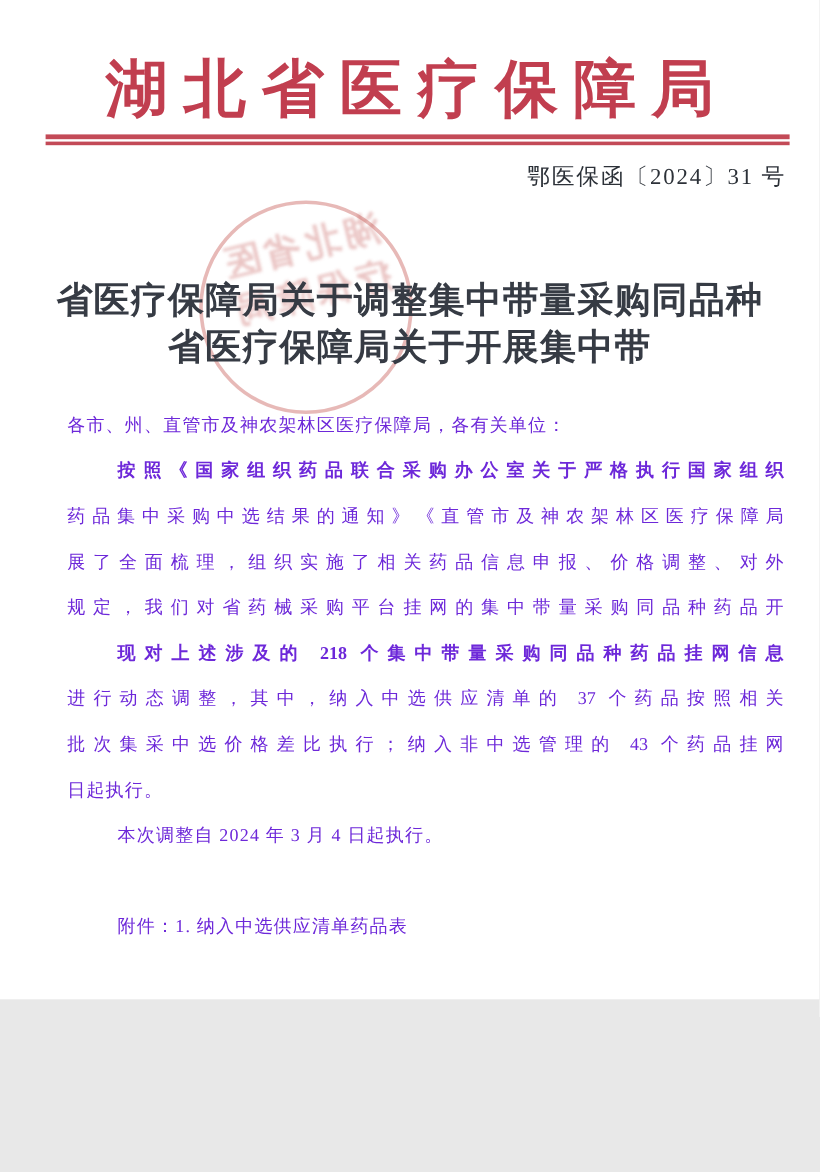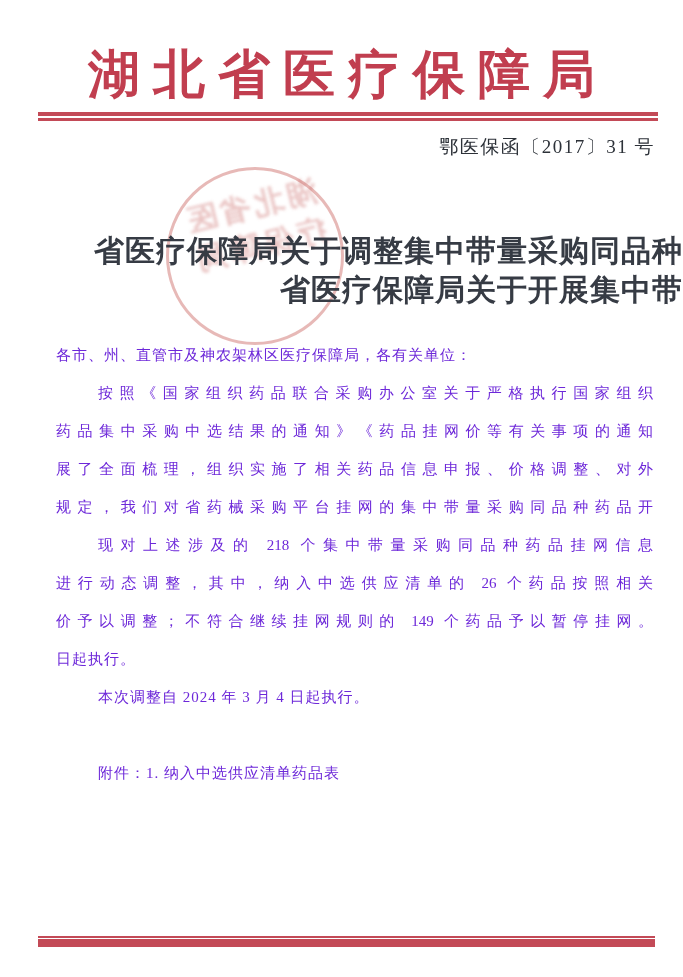--- a/index.html
+++ b/index.html
@@ -3,21 +3,21 @@
 <meta charset="utf-8">
 <style>
   html, body {
     margin: 0;
     padding: 0;
     background: #e8e8e8;
   }
   .page {
     position: relative;
     width: 683px;
-    height: 977px;
+    height: 833px;
     margin: 0 auto;
     background: #ffffff;
     overflow: hidden;
     font-family: "Liberation Serif", "DejaVu Serif", serif;
   }
 
   
   .agency-name {
     position: absolute;
     top: 40px;
@@ -79,21 +79,21 @@
     transform: scaleX(-1) rotate(14deg);
     filter: blur(1.4px);
   }
 
   
   .doc-title {
     position: absolute;
     top: 231px;
     left: 0;
     width: 100%;
-    text-align: right;
+    text-align: center;
     font-size: 30px;
     font-weight: bold;
     line-height: 39px;
     letter-spacing: 1px;
     color: #363b44;
     z-index: 2;
     margin: 0;
   }
 
   
@@ -113,21 +113,21 @@
     white-space: nowrap;
   }
   .body-line.fill {
     white-space: normal;
     text-align: justify;
     text-align-last: justify;
     text-justify: inter-character;
     letter-spacing: 0;
   }
   .body-line.indent { padding-left: 42px; }
-  .body-line.fill.indent { padding-left: 42px; }
+  .body-line.fill.indent { padding-left: 42px; font-weight: bold; }
 
   
   .footer-rule {
     position: absolute;
     top: 936px;
     left: 38px;
     width: 617px;
     height: 1px;
     border-top: 2px solid #c34a57;
     border-bottom: 8px solid #c34a57;
@@ -136,40 +136,40 @@
 </style>
 </head>
 <body>
 
 <div class="page">
 
   <div class="agency-name">湖北省医疗保障局</div>
 
   <div class="header-rule"></div>
 
-  <div class="doc-number">鄂医保函〔2017〕31 号</div>
+  <div class="doc-number">鄂医保函〔2024〕31 号</div>
 
   <div class="seal">
     <div class="seal-bleed-text">湖北省医疗保障局</div>
   </div>
 
   <h1 class="doc-title">
     <span>省医疗保障局关于调整集中带量采购同品种</span><br>
     <span>省医疗保障局关于开展集中带</span>
   </h1>
 
   <div class="doc-body">
       <div class="body-line">各市、州、直管市及神农架林区医疗保障局，各有关单位：</div>
       <div class="body-line fill indent">按照《国家组织药品联合采购办公室关于严格执行国家组织</div>
-      <div class="body-line fill">药品集中采购中选结果的通知》《药品挂网价等有关事项的通知</div>
+      <div class="body-line fill">药品集中采购中选结果的通知》《直管市及神农架林区医疗保障局</div>
       <div class="body-line fill">展了全面梳理，组织实施了相关药品信息申报、价格调整、对外</div>
       <div class="body-line fill">规定，我们对省药械采购平台挂网的集中带量采购同品种药品开</div>
       <div class="body-line fill indent">现对上述涉及的 218 个集中带量采购同品种药品挂网信息</div>
-      <div class="body-line fill">进行动态调整，其中，纳入中选供应清单的 26 个药品按照相关</div>
-      <div class="body-line fill">价予以调整；不符合继续挂网规则的 149 个药品予以暂停挂网。</div>
+      <div class="body-line fill">进行动态调整，其中，纳入中选供应清单的 37 个药品按照相关</div>
+      <div class="body-line fill">批次集采中选价格差比执行；纳入非中选管理的 43 个药品挂网</div>
       <div class="body-line">日起执行。</div>
       <div class="body-line indent">本次调整自 2024 年 3 月 4 日起执行。</div>
       <div class="body-line"></div>
       <div class="body-line indent">附件：1. 纳入中选供应清单药品表</div>
     </div>
 
   <div class="footer-rule"></div>
 
 </div>
 

